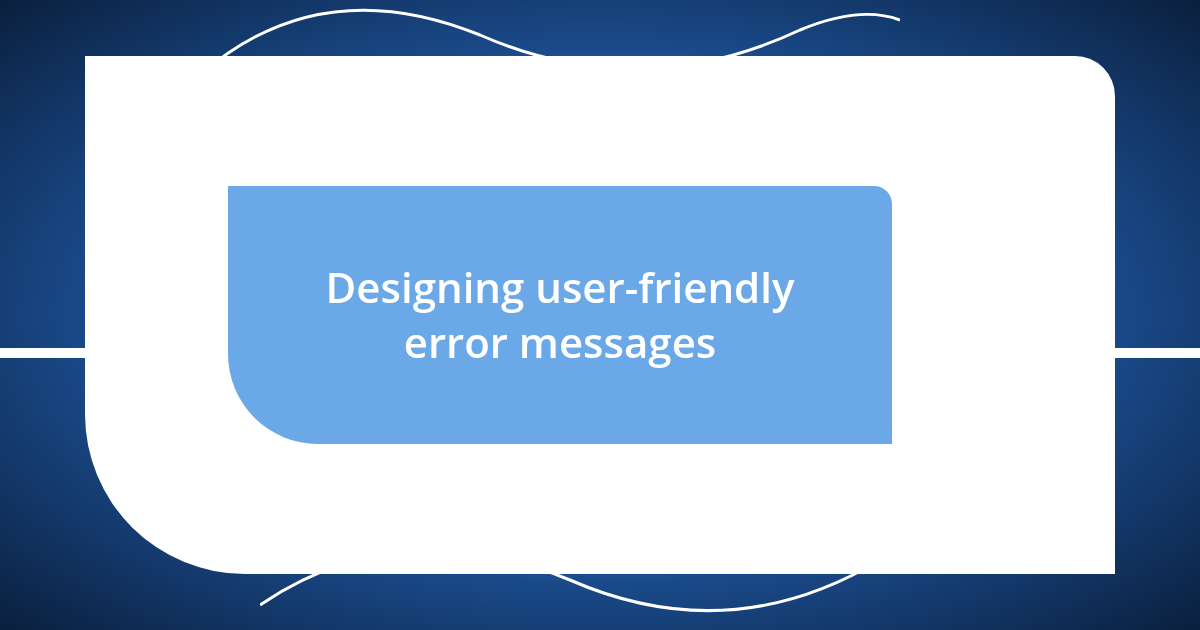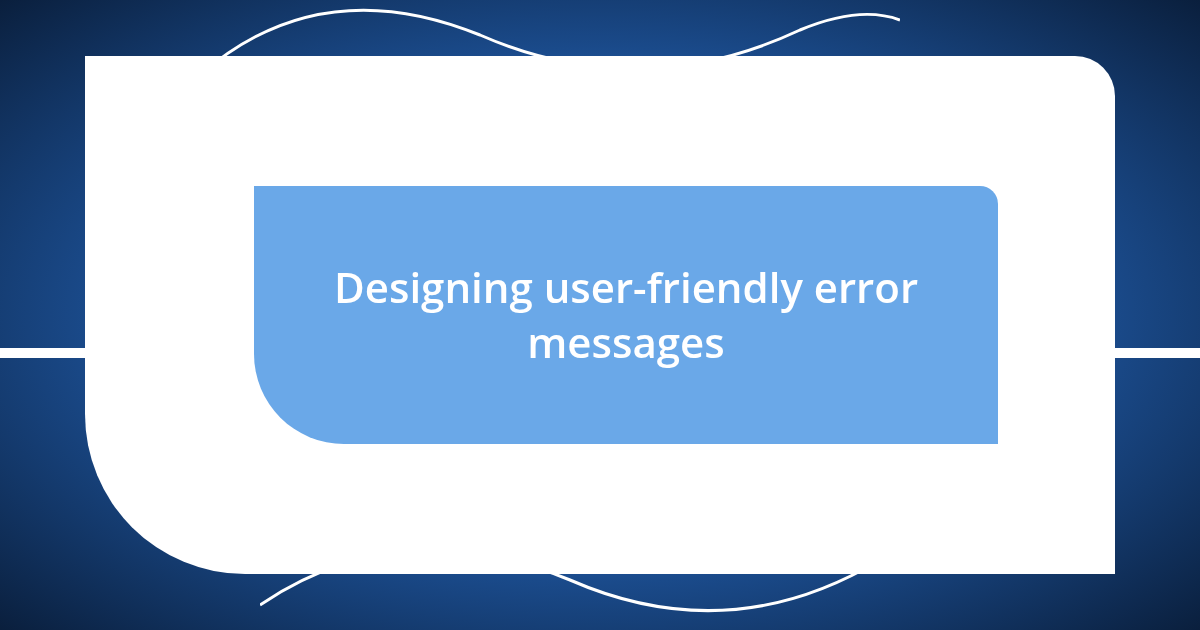--- a/index.html
+++ b/index.html
@@ -28,32 +28,31 @@
       background: white;
       border-top-left-radius: 0;
       border-top-right-radius: 40px;
       border-bottom-left-radius: 160px;
       border-bottom-right-radius: 0;
     }
     .inner-shape {
       position: absolute;
       top: 186px;
       left: 228px;
-      width: 744px;
+      width: 664px;
       height: 258px;
       background: #6aa8e8;
       border-top-left-radius: 0;
       border-top-right-radius: 18px;
       border-bottom-left-radius: 90px;
       border-bottom-right-radius: 0;
       display: flex;
       align-items: center;
       justify-content: center;
       padding: 40px 60px;
-      margin-left: 26px;
     }
     .title {
       color: white;
       font-size: 42px;
       font-weight: 600;
       text-align: center;
       line-height: 1.3;
     }
     .curve-top {
       position: absolute;

